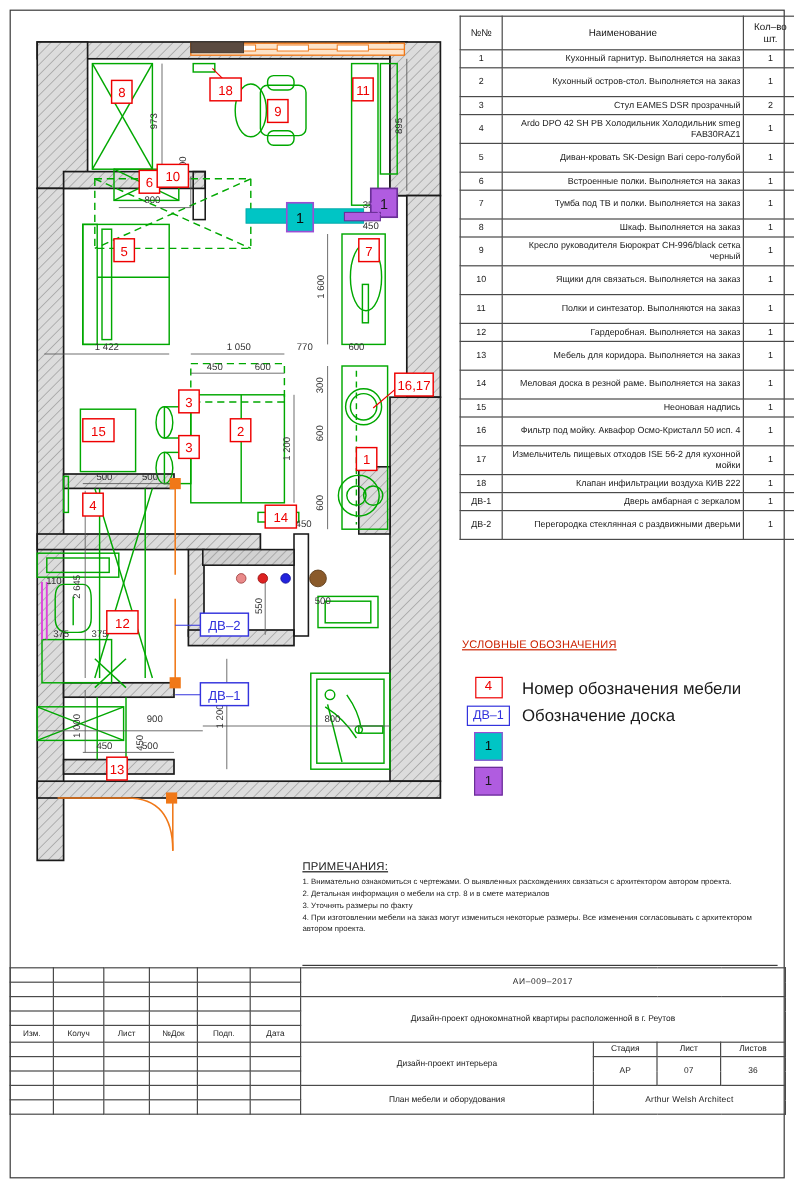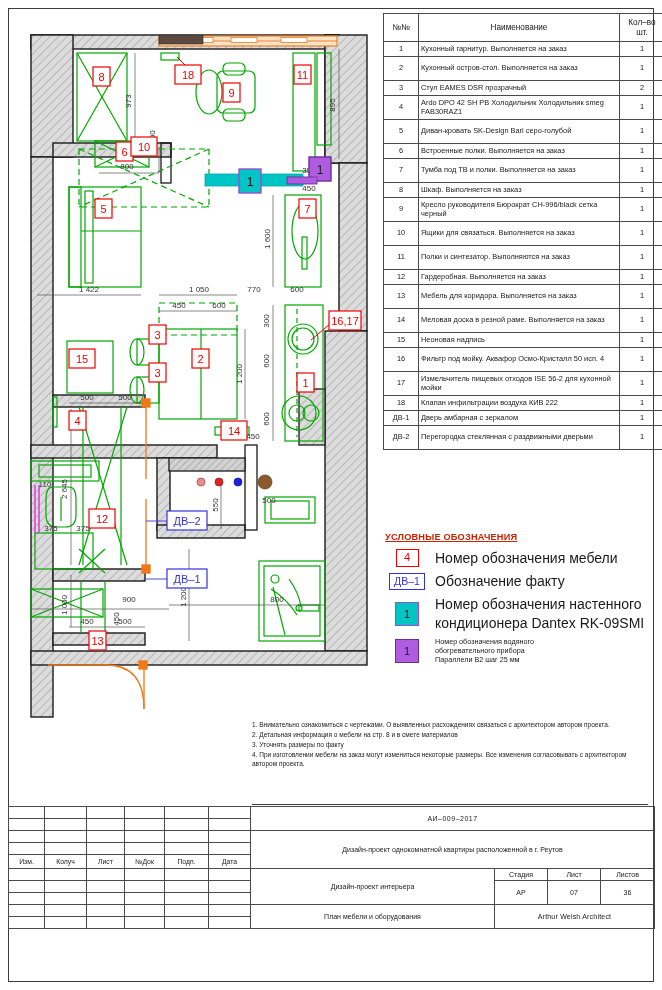--- a/index.html
+++ b/index.html
@@ -21,28 +21,28 @@
   .spec{position:absolute;left:383px;top:13px;width:268px;}
   table.spec-tbl{border-collapse:collapse;width:268px;table-layout:fixed;}
   table.spec-tbl th, table.spec-tbl td{
     border:0.9px solid #4a4a4a;
     font-size:7.4px;line-height:1.18;
     padding:1px 2px;color:#1a1a1a;
     font-family:"Liberation Sans", sans-serif;
   }
   table.spec-tbl th{font-weight:normal;text-align:center;font-size:8.2px;padding:4px 2px;}
   .c-no{width:30px;text-align:center;font-size:9.4px;}
-  .c-name{width:196px;text-align:left;}
+  .c-name{width:196px;text-align:right;}
   .c-qty{width:40px;text-align:center;font-size:9.4px;}
   .r2{height:24px;}
   .r1{height:15px;}
 
   
   .legend{position:absolute;left:385px;top:532px;width:266px;}
-  .legend-title{font-size:9.2px;color:#cc2200;letter-spacing:.2px;text-decoration:underline;margin-bottom:7px;font-weight:bold;}
+  .legend-title{font-size:9.2px;color:#cc2200;letter-spacing:.2px;text-decoration:underline;margin-bottom:22px;}
   .leg-row{display:flex;align-items:center;margin-bottom:5px;}
   .leg-sym{width:44px;flex:0 0 44px;display:flex;align-items:center;justify-content:center;}
   .leg-txt{font-size:14px;line-height:1.3;color:#1a1a1a;padding-left:6px;}
   .leg-txt.sm{font-size:7.2px;line-height:1.28;}
   .sym-num{display:inline-block;min-width:15px;height:16px;border:1.1px solid #ee0000;color:#ee0000;
            font-size:11px;text-align:center;line-height:15px;padding:0 3px;}
   .sym-door{display:inline-block;border:1.1px solid #3333dd;color:#3333dd;font-size:10.5px;
             padding:1px 4px;line-height:13px;}
   .sym-ac{display:inline-block;width:22px;height:22px;background:#00c5c5;border:1.2px solid #9b4dd4;
           color:#0a0a0a;font-size:11px;text-align:center;line-height:22px;}
@@ -538,47 +538,39 @@
       <div class="leg-sym">
         <span class="sym-num">4</span>
       </div>
       <div class="leg-txt">Номер обозначения мебели</div>
     </div>
 
     <div class="leg-row">
       <div class="leg-sym">
         <span class="sym-door">ДВ–1</span>
       </div>
-      <div class="leg-txt">Обозначение факту</div>
+      <div class="leg-txt">Обозначение доска</div>
     </div>
 
     <div class="leg-row">
       <div class="leg-sym">
         <span class="sym-ac">1</span>
       </div>
-      <div class="leg-txt">
-        <div>Номер обозначения настенного</div>
-        <div>кондиционера Dantex RK-09SMI</div>
-      </div>
     </div>
 
     <div class="leg-row">
       <div class="leg-sym">
         <span class="sym-ht">1</span>
       </div>
-      <div class="leg-txt sm">
-        <div>Номер обозначения водяного</div>
-        <div>обогревательного прибора</div>
-        <div>Параллели В2 шаг 25 мм</div>
-      </div>
     </div>
 
   </div>
 
   <div class="notes">
+    <div class="notes-title">ПРИМЕЧАНИЯ:</div>
     <div class="notes-list" id="notes-list">
         <div>1. Внимательно ознакомиться с чертежами. О выявленных расхождениях связаться с архитектором автором проекта.</div>
         <div>2. Детальная информация о мебели на стр. 8 и в смете материалов</div>
         <div>3. Уточнять размеры по факту</div>
         <div>4. При изготовлении мебели на заказ могут измениться некоторые размеры. Все изменения согласовывать с архитектором автором проекта.</div>
       </div>
   </div>
   <div class="notes-rule"></div>
 
   <div class="tb">

